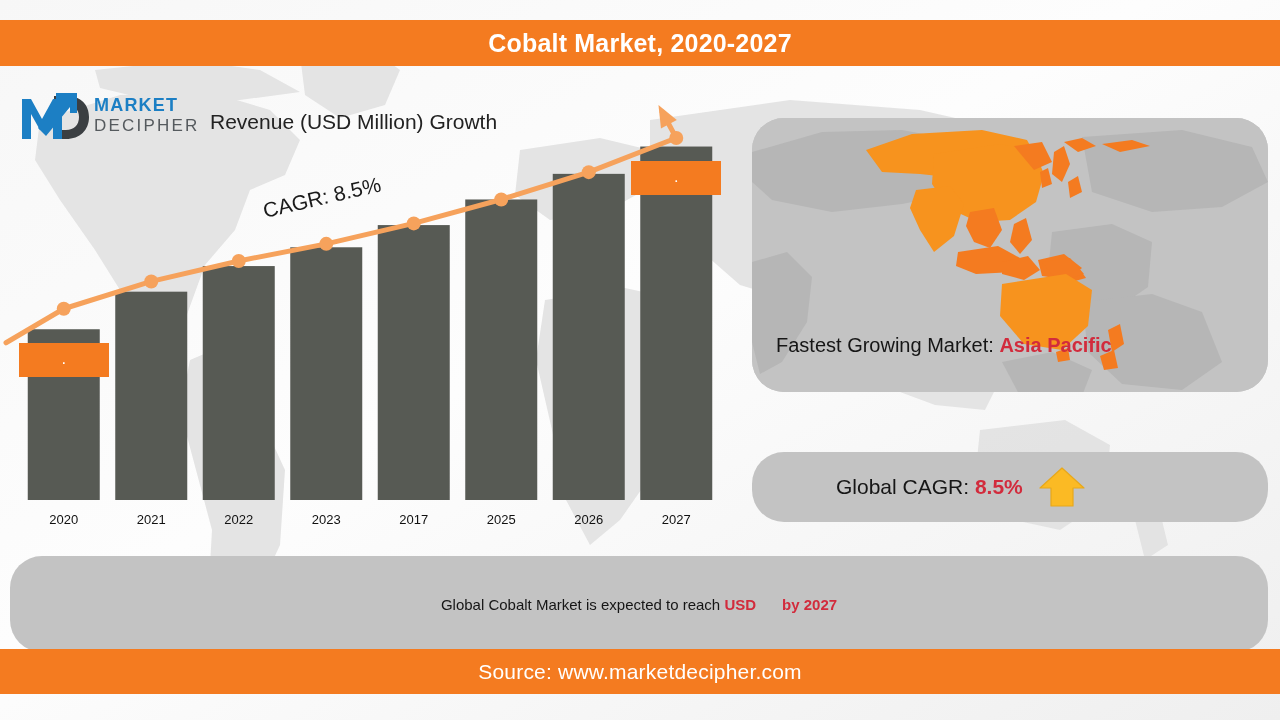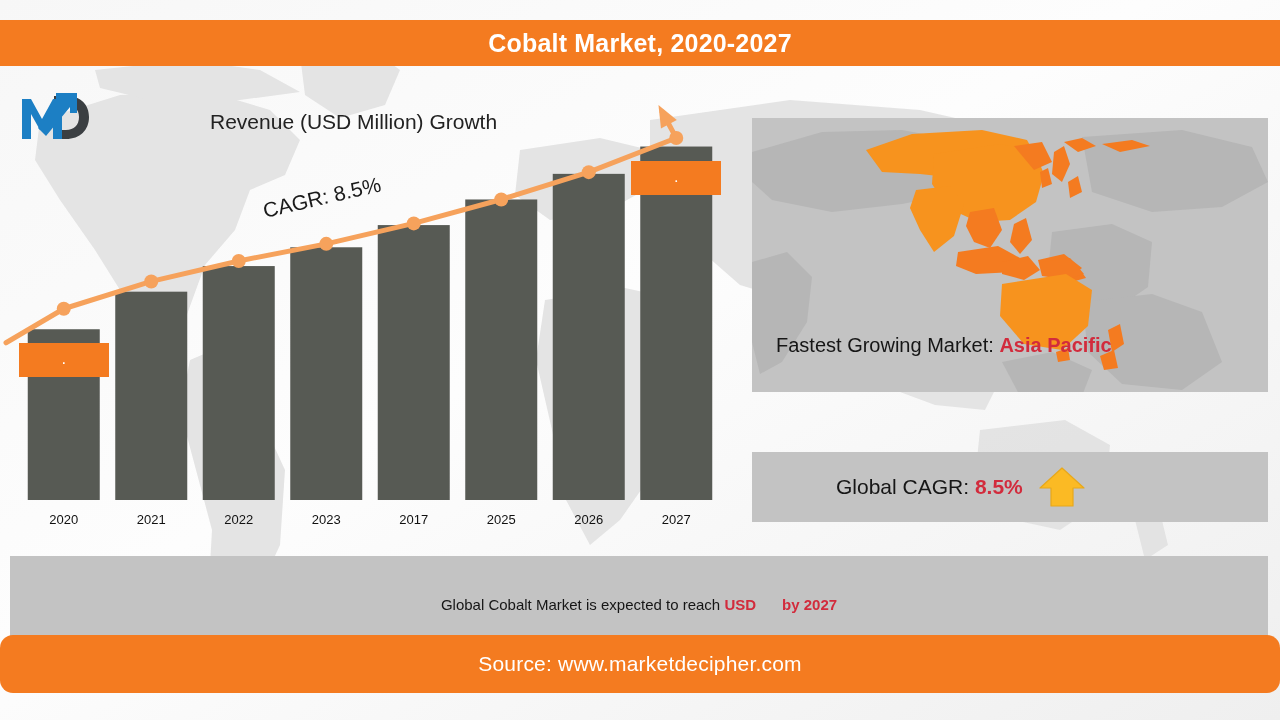--- a/index.html
+++ b/index.html
@@ -10,21 +10,21 @@
     position:relative;
   }
   #stage{position:absolute;inset:0;width:1280px;height:720px;overflow:hidden;background:#fde047;}
 
   
   .bg-map{position:absolute;inset:0;width:1280px;height:720px;opacity:1;pointer-events:none;}
 
   
   .band{position:absolute;left:0;width:1280px;background:#F47B20;display:flex;align-items:center;justify-content:center;}
   .band-top{top:20px;height:46px;}
-  .band-bottom{top:635px;height:58px;border-radius:13px;}
+  .band-bottom{top:649px;height:45px;}
   .band-top .txt{color:#ffffff;font-size:25px;font-weight:600;letter-spacing:.2px;}
   .band-bottom .txt{color:#ffffff;font-size:21px;font-weight:400;letter-spacing:.2px;}
 
   
   .logo{position:absolute;left:18px;top:84px;width:180px;height:62px;}
   .logo-mark{position:absolute;left:0;top:2px;width:78px;height:58px;}
   .logo-words{position:absolute;left:76px;top:12px;line-height:1;}
   .logo-top{color:#1C7FC4;font-weight:bold;font-size:18px;letter-spacing:1.2px;}
   .logo-bot{color:#555a5e;font-weight:400;font-size:17px;letter-spacing:2.2px;margin-top:3px;}
 
@@ -32,21 +32,21 @@
   .chart-title{position:absolute;left:210px;top:110px;font-size:21px;color:#222;font-weight:400;}
   .chart-area{position:absolute;left:0px;top:100px;width:740px;height:440px;}
   .chart-svg{position:absolute;left:0;top:0;}
 
   .axis-label{position:absolute;font-size:13px;font-weight:normal;color:#111;text-align:center;top:512px;}
 
   .val-box{position:absolute;background:#F47B20;display:flex;align-items:center;justify-content:center;
            color:#ffffff;font-size:11px;font-weight:bold;}
 
   
-  .panel{position:absolute;background:#c3c3c3;}
+  .panel{position:absolute;background:#c3c3c3;border-radius:32px;}
   .panel-map{left:752px;top:118px;width:516px;height:274px;overflow:hidden;}
   .panel-map .map-svg{position:absolute;left:0;top:-6px;}
   .fastest{position:absolute;left:24px;top:216px;font-size:20px;color:#161616;white-space:nowrap;}
   .fastest .hl{color:#D22B3C;font-weight:bold;}
 
   .panel-cagr{left:752px;top:452px;width:516px;height:70px;display:flex;align-items:center;}
   .cagr-inner{display:flex;align-items:center;gap:16px;margin-left:84px;}
   .cagr-text{font-size:21px;color:#161616;white-space:nowrap;}
   .cagr-text .hl{color:#D22B3C;font-weight:bold;}
 
@@ -102,20 +102,24 @@
 
   <div class="logo">
     <svg class="logo-mark" viewBox="0 0 78 58" xmlns="http://www.w3.org/2000/svg">
 
       <path d="M36,10 L49,10 C63,10 71,19 71,31 C71,44 62,53 48,53 L36,53 Z
                M44,19 L44,44 L48,44 C56,44 61,39 61,31 C61,23 56,19 48,19 Z" fill="#3B3F42"></path>
 
       <path d="M4,53 L4,13 L13,13 L24,33 L35,13 L44,13 L44,53 L35,53 L35,28 L26,44 L22,44 L13,28 L13,53 Z" fill="#1C7FC4"></path>
       <path d="M20,42 L44,14 L38,14 L38,7 L59,7 L59,27 L52,27 L52,21 L28,50 Z" fill="#1C7FC4"></path>
     </svg>
+    <div class="logo-words">
+      <div class="logo-top">MARKET</div>
+      <div class="logo-bot">DECIPHER</div>
+    </div>
   </div>
 
   <div class="chart-title">Revenue (USD Million) Growth</div>
 
   <div class="chart-area">
     <svg class="chart-svg" width="740" height="440" viewBox="0 0 740 440" xmlns="http://www.w3.org/2000/svg">
       <g id="bars-layer">
           <rect x="27.75" y="229.24528301886792" width="72" height="170.75471698113208" fill="#575A54"></rect>
           <rect x="115.25" y="191.67924528301887" width="72" height="208.32075471698113" fill="#575A54"></rect>
           <rect x="202.75" y="166.06603773584905" width="72" height="233.93396226415095" fill="#575A54"></rect>

